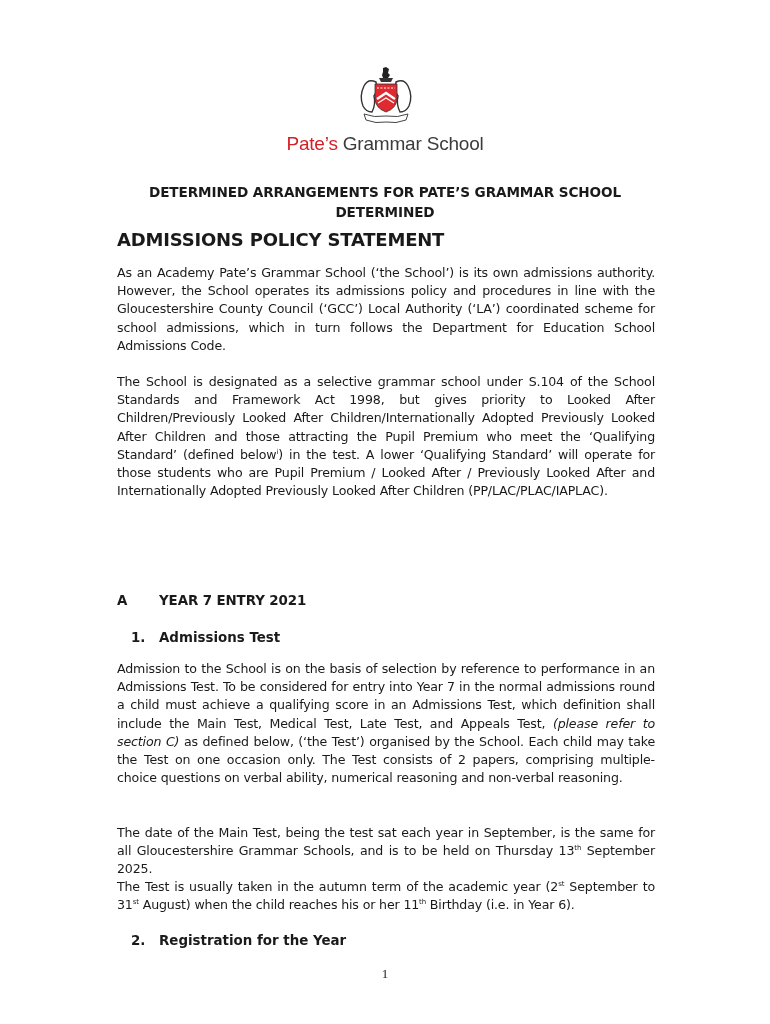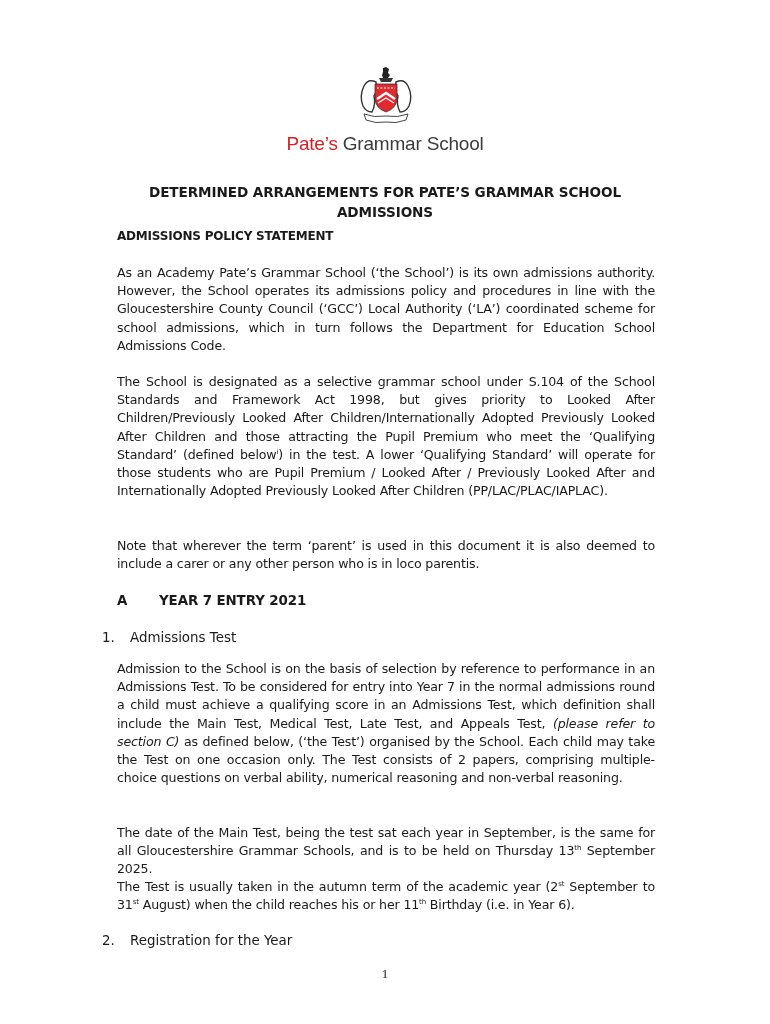--- a/index.html
+++ b/index.html
@@ -8,24 +8,24 @@
   .page { position: absolute; left: 0; top: 0; width: 770px; height: 856px; }
   .crest { position: absolute; left: 358px; top: 66px; width: 56px; height: 58px; }
   .brand { position: absolute; left: 0; width: 770px; top: 133px; text-align: center;
            font-family: "Liberation Sans", sans-serif; font-size: 19px; letter-spacing: -0.2px; }
   .brand .red { color: #d42027; }
   .brand .gray { color: #3b3b3b; }
   .title { position: absolute; left: 110px; width: 550px; top: 182px; text-align: center;
            font-weight: bold; font-size: 13.6px; line-height: 20px; letter-spacing: -0.1px; }
   .block { position: absolute; left: 117px; width: 538px; font-size: 12.6px; line-height: 18.2px;
            text-align: justify; letter-spacing: -0.15px; }
-  .h-policy { position: absolute; left: 117px; top: 229px; font-weight: bold; font-size: 12px; letter-spacing: -0.2px; }
+  .h-policy { position: absolute; left: 117px; top: 229px; font-weight: bold; font-size: 18px; letter-spacing: -0.2px; }
   .h-sec { position: absolute; left: 117px; font-weight: bold; font-size: 13.4px; letter-spacing: -0.1px; }
   .h-sec .lbl { display: inline-block; width: 42px; }
-  .h-num { position: absolute; left: 102px; font-weight: normal; font-size: 13.4px; }
+  .h-num { position: absolute; left: 131px; font-weight: bold; font-size: 13.4px; }
   .h-num .n { display: inline-block; width: 28px; }
   sup { font-size: 7px; line-height: 0; vertical-align: super; }
   .pnum { position: absolute; left: 0; width: 770px; top: 966px; text-align: center;
           font-family: "Liberation Serif", serif; font-size: 13px; color: #222; }
   p { margin: 0; }
 </style>
 </head>
 <body>
 
 <div class="page">
@@ -46,30 +46,29 @@
     <path d="M6 48 q10 4 22 2 q12 2 22 -2 l-2 6 q-10 4 -20 2 q-10 2 -20 -2 z" fill="none" stroke="#444" stroke-width="1"></path>
   </svg>
 
   <div class="brand">
     <span class="red">Pate’s</span>
     <span class="gray">Grammar School</span>
   </div>
 
   <div class="title">
     <div>DETERMINED ARRANGEMENTS FOR PATE’S GRAMMAR SCHOOL</div>
-    <div>ADMISSIONS</div>
+    <div>DETERMINED</div>
   </div>
 
   <div class="h-policy">ADMISSIONS POLICY STATEMENT</div>
 
   <p class="block" style="top:264px">As an Academy Pate’s Grammar School (‘the School’) is its own admissions authority.  However, the School operates its admissions policy and procedures in line with the Gloucestershire County Council (‘GCC’) Local Authority (‘LA’) coordinated scheme for school admissions, which in turn follows the Department for Education School Admissions Code.</p>
 
   <p class="block" style="top:373px"><span>The School is designated as a selective grammar school under S.104 of the School Standards and Framework Act 1998, but gives priority to Looked After Children/Previously Looked After Children/Internationally Adopted Previously Looked After Children and those attracting the Pupil Premium who meet the ‘Qualifying Standard’ (defined below</span><sup>i</sup><span>) in the test. A lower ‘Qualifying Standard’ will operate for those students who are Pupil Premium / Looked After / Previously Looked After and Internationally Adopted Previously Looked After Children (PP/LAC/PLAC/IAPLAC).</span></p>
 
-  <p class="block" style="top:537px">Note that wherever the term ‘parent’ is used in this document it is also deemed to include a carer or any other person who is in loco parentis.</p>
 
   <div class="h-sec" style="top:593px">
     <span class="lbl">A</span><span>YEAR 7 ENTRY 2021</span>
   </div>
 
   <div class="h-num" style="top:630px">
     <span class="n">1.</span><span>Admissions Test</span>
   </div>
 
   <p class="block" style="top:660px"><span>Admission to the School is on the basis of selection by reference to performance in an Admissions Test. To be considered for entry into Year 7 in the normal admissions round a child must achieve a qualifying score in an Admissions Test, which definition shall include the Main Test, Medical Test, Late Test, and Appeals Test, </span><i>(please refer to section C)</i><span> as defined below, (‘the Test’) organised by the School. Each child may take the Test on one occasion only. The Test consists of 2 papers, comprising multiple-choice questions on verbal ability, numerical reasoning and non-verbal reasoning.</span></p>

